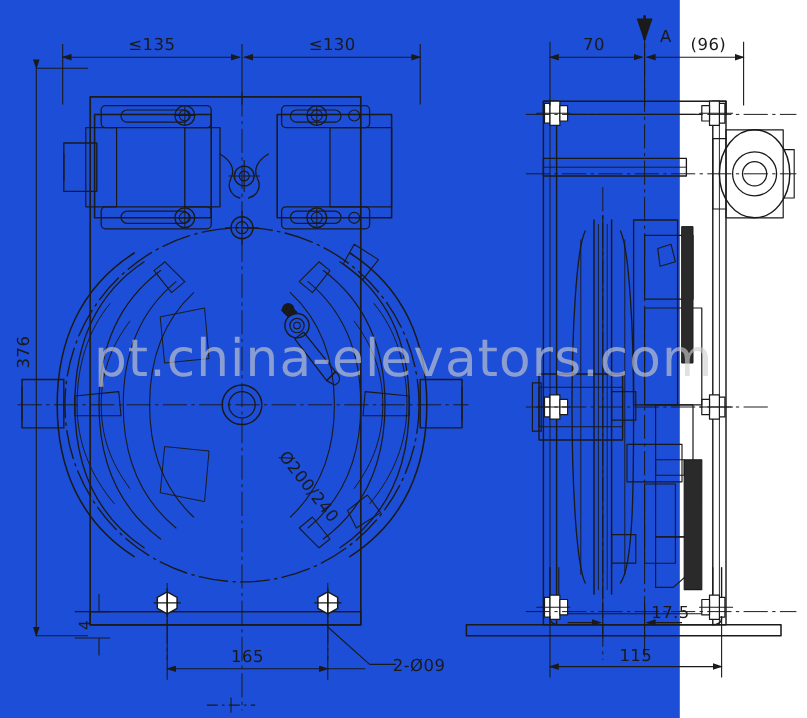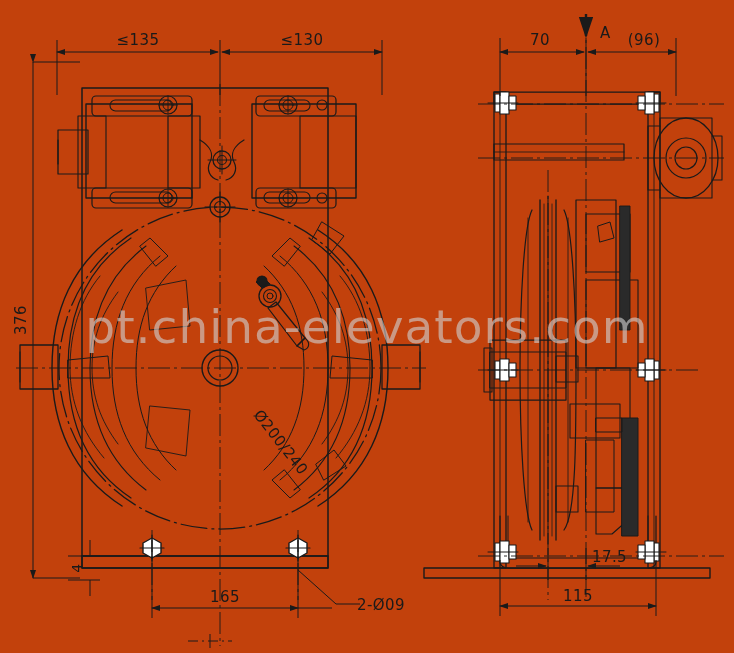--- a/index.html
+++ b/index.html
@@ -1,18 +1,18 @@
 <!DOCTYPE html>
 <html><head>
 <meta charset="utf-8">
 <style>
   html,body{margin:0;padding:0;background:#fff;}
   body{width:734px;height:653px;overflow:hidden;
        font-family:"DejaVu Sans","Liberation Sans",sans-serif;}
-  #stage{position:relative;width:734px;height:653px;background:#c2410c;}
+  #stage{position:relative;width:618px;height:653px;background:#1d4ed8;}
   svg.layer{position:absolute;left:0;top:0;width:734px;height:653px;}
   .dimtext{font-family:"DejaVu Sans","Liberation Sans",sans-serif;
            font-size:15px;fill:#1a1a1a;letter-spacing:.4px;}
   .dimtext.small{font-size:14px;}
   .wm{position:absolute;left:0;top:0;width:734px;height:653px;
       display:flex;align-items:center;justify-content:center;
       pointer-events:none;}
   .wm span{font-family:"DejaVu Sans","Liberation Sans",sans-serif;
            font-size:47px;color:#cfcfcf;opacity:.62;white-space:nowrap;
            letter-spacing:1px;}

